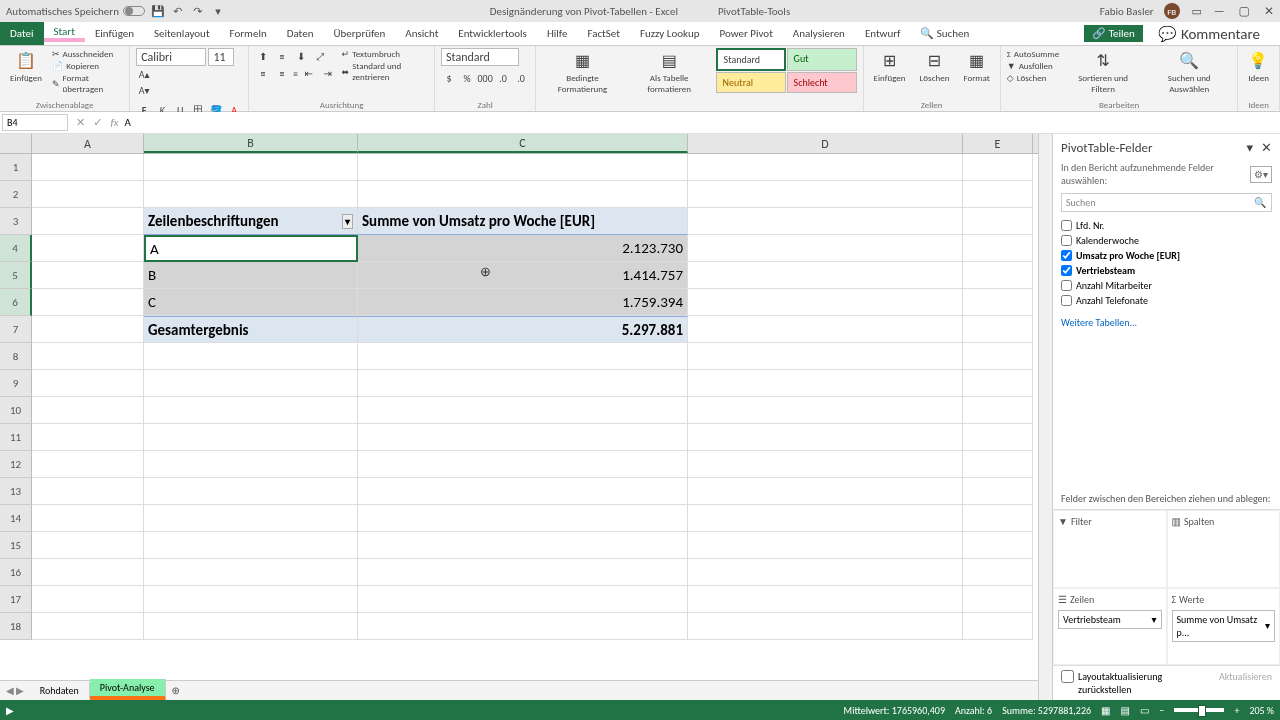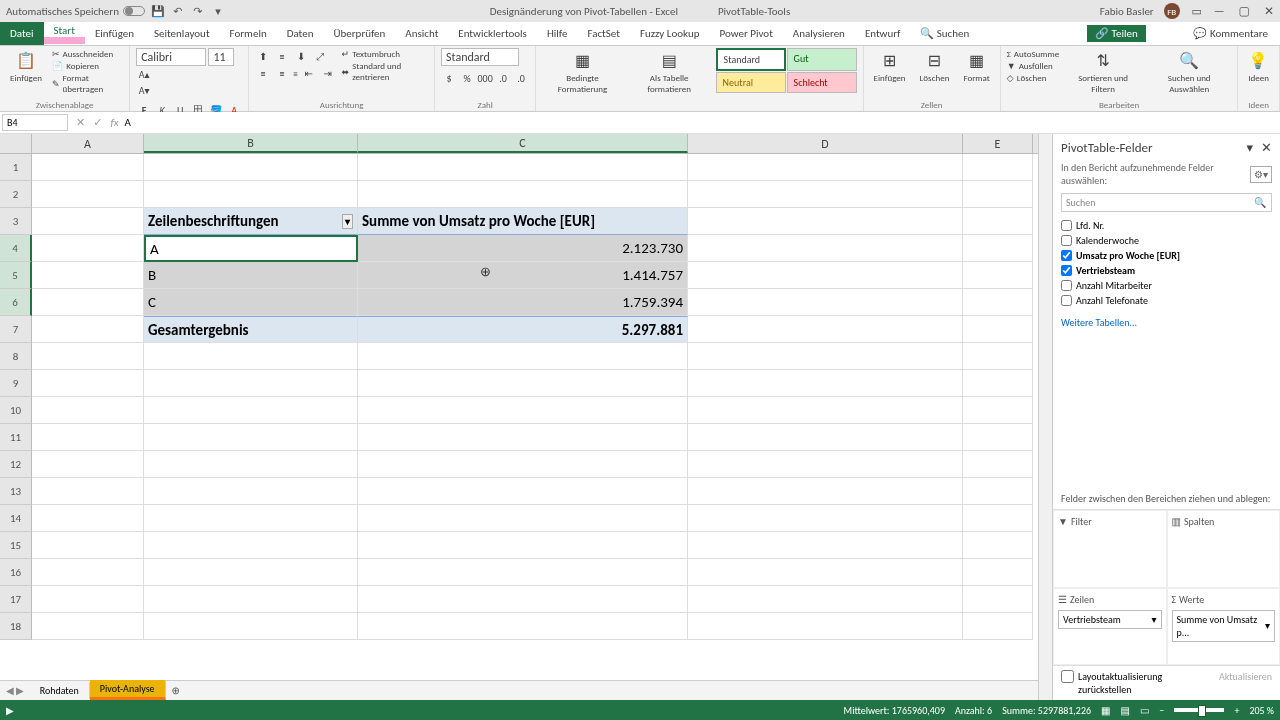--- a/index.html
+++ b/index.html
@@ -11,24 +11,24 @@
 .autosave { display: flex; align-items: center; gap: 4px; }
 .toggle-off { width: 22px; height: 10px; border: 1px solid #888; border-radius: 5px; position: relative; }
 .toggle-off::after { content: ""; position: absolute; width: 8px; height: 8px; border-radius: 50%; background: #888; left: 1px; top: 0; }
 .qat-icon { width: 14px; height: 14px; display: flex; align-items: center; justify-content: center; font-size: 11px; color: #555; }
 .avatar { width: 16px; height: 16px; border-radius: 50%; background: #7a4a30; color: #fff; font-size: 9px; display: flex; align-items: center; justify-content: center; }
 .wincontrols { display: flex; gap: 14px; font-size: 12px; }
 
 .tabs { height: 24px; background: #fff; display: flex; align-items: center; font-size: 11px; color: #444; position: relative; border-bottom: 1px solid #ccc; }
 .tab { padding: 0 10px; cursor: pointer; }
 .tab.file { background: #217346; color: #fff; height: 100%; display: flex; align-items: center; }
-.tab.active { border-bottom: 7px solid #f9a8d4; color: #217346; }
-.tabs-right { margin-left: auto; display: flex; align-items: center; gap: 8px; padding-right: 4px; }
+.tab.active { border-bottom: 4px solid #f9a8d4; color: #217346; }
+.tabs-right { margin-left: auto; display: flex; align-items: center; gap: 8px; padding-right: 12px; }
 .share-btn { background: #217346; color: #fff; padding: 2px 8px; font-size: 11px; }
-.comments-btn { padding: 2px 8px; font-size: 11px; margin-left: 32px; }
+.comments-btn { padding: 2px 8px; font-size: 15px; }
 
 .ribbon { height: 66px; background: #f3f3f3; display: flex; border-bottom: 1px solid #ccc; font-size: 10px; color: #444; }
 .rgroup { border-right: 1px solid #ddd; padding: 2px 6px 0; display: flex; flex-direction: column; justify-content: space-between; }
 .rgroup-label { text-align: center; font-size: 9px; color: #777; padding-bottom: 1px; }
 .rgroup-body { flex: 1; display: flex; align-items: flex-start; gap: 6px; }
 .bigbtn { display: flex; flex-direction: column; align-items: center; justify-content: center; gap: 2px; font-size: 9px; text-align: center; padding: 2px 4px; }
 .bigbtn .ico { width: 20px; height: 20px; display: flex; align-items: center; justify-content: center; font-size: 16px; }
 .stack { display: flex; flex-direction: column; gap: 1px; font-size: 9px; }
 .stack div { display: flex; align-items: center; gap: 3px; }
 .font-combo { border: 1px solid #bbb; background: #fff; padding: 1px 4px; font-size: 12px; display: inline-flex; align-items: center; }
@@ -80,21 +80,21 @@
 .pp-areas-label { padding: 4px 8px; font-size: 10px; color: #555; }
 .pp-areas { flex: 1; display: grid; grid-template-columns: 1fr 1fr; grid-template-rows: 1fr 1fr; gap: 0; border-top: 1px solid #ddd; }
 .pp-area { border: 1px solid #eee; padding: 4px; display: flex; flex-direction: column; }
 .pp-area-title { font-size: 10px; color: #555; margin-bottom: 4px; display: flex; align-items: center; gap: 3px; }
 .pp-item { background: #fff; border: 1px solid #bbb; padding: 2px 4px; font-size: 10px; display: flex; align-items: center; justify-content: space-between; }
 .pp-footer { padding: 4px 8px; font-size: 10px; display: flex; align-items: flex-start; gap: 4px; border-top: 1px solid #ddd; }
 .pp-footer .btn-disabled { margin-left: auto; color: #aaa; }
 
 .sheet-tabs { height: 20px; background: #f4f4f4; border-top: 1px solid #ccc; display: flex; align-items: center; font-size: 10px; }
 .stab { padding: 2px 10px; border-right: 1px solid #ccc; }
-.stab.active { background: #eab308; border-bottom: 4px solid #f97316; }
+.stab.active { background: #86efac; border-bottom: 6px solid #f97316; }
 .stab-add { padding: 2px 6px; color: #555; }
 .hscroll { flex: 1; }
 
 .status { height: 20px; background: #217346; color: #fff; display: flex; align-items: center; font-size: 10px; padding: 0 6px; }
 .status .right { margin-left: auto; display: flex; align-items: center; gap: 10px; }
 .zoom-slider { width: 50px; height: 4px; background: #fff; position: relative; }
 .zoom-slider::after { content: ""; width: 6px; height: 10px; background: #fff; border: 1px solid #185c37; position: absolute; left: 48%; top: -3px; }
 </style>
 </head>
 <body>

